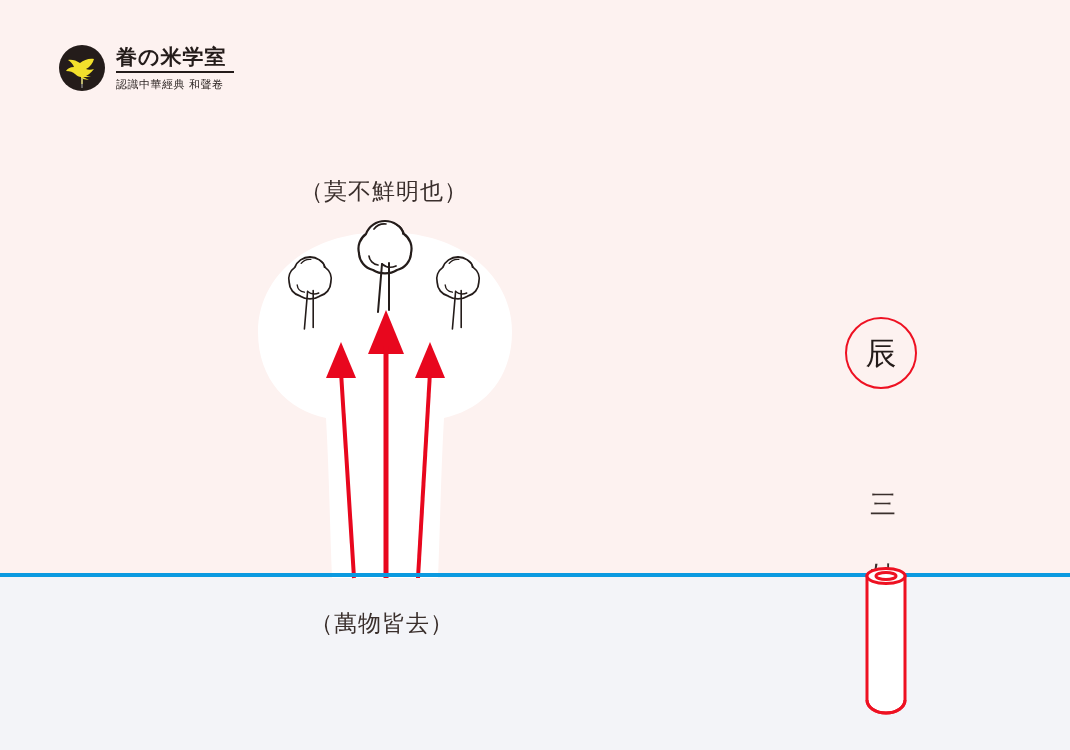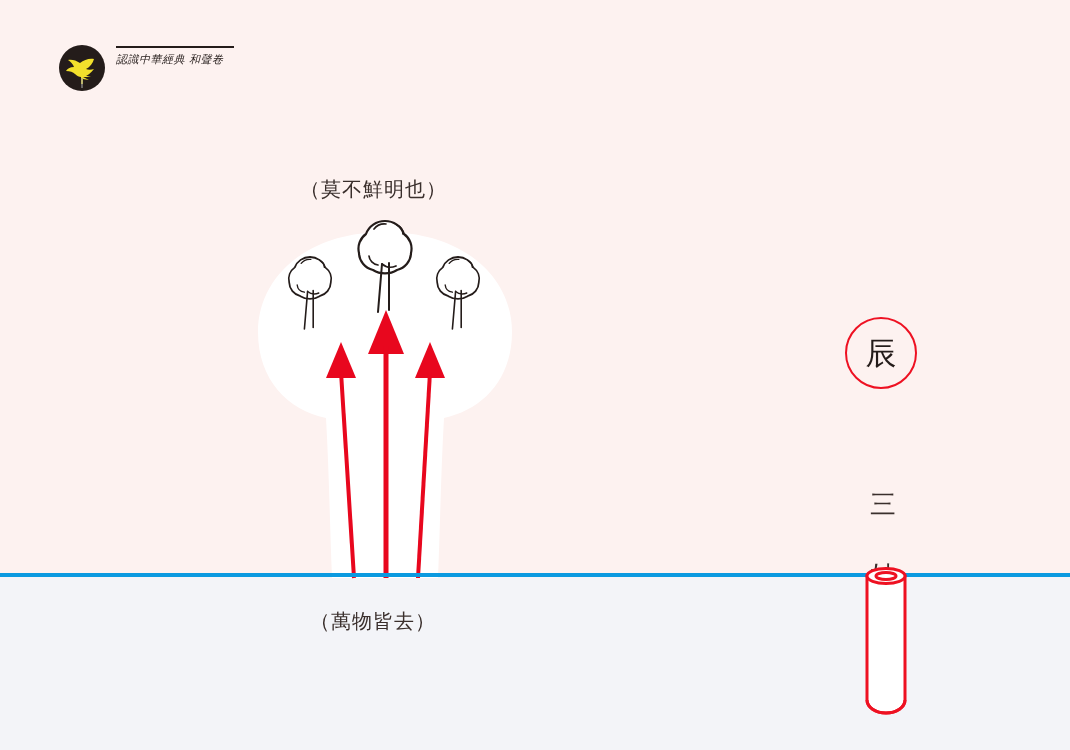--- a/index.html
+++ b/index.html
@@ -73,28 +73,27 @@
     background: #241c1a;
     margin-top: 2px;
   }
   .logo-sub {
     font-family: "DejaVu Serif", "Liberation Serif", serif;
     font-size: 11px;
     letter-spacing: 0.5px;
     color: #241c1a;
     margin-top: 4px;
     white-space: nowrap;
-    font-style: italic;
   }
 
   
   .caption {
     position: absolute;
     font-family: "DejaVu Sans", "Liberation Sans", sans-serif;
-    font-size: 20px;
+    font-size: 23px;
     color: #3a2f2c;
     letter-spacing: 1px;
     white-space: nowrap;
   }
   .caption-top {
     left: 300px;
     top: 176px;
   }
   .caption-bottom {
     left: 310px;
@@ -257,20 +256,21 @@
       <circle cx="24" cy="24" r="23" fill="#241c1a"></circle>
       <path fill="#f2e02c" d="M36,15 C31,14 26,16 22,19 C18,16 13,15 10,16 C13,18 15,20 16,23
            C12,23 9,25 8,27 C12,27 15,28 17,30 C19,32 21,33 23,33
            L23,40 L25,40 L25,33 C29,32 33,29 36,25
            C33,26 30,26 28,25 C32,23 35,19 36,15 Z"></path>
       <path fill="#f2e02c" d="M25,33 L31,36 L25,35 Z"></path>
       <path fill="#f2e02c" d="M25,31 L33,33 L25,33 Z"></path>
       <path stroke="#9a9a9a" stroke-width="1.2" fill="none" d="M24,34 L24,44"></path>
     </svg>
     <div class="logo-text">
+      <div class="logo-title">眷の米学室</div>
       <div class="logo-rule"></div>
       <div class="logo-sub">認識中華經典 和聲卷</div>
     </div>
   </div>
 
   <div class="caption caption-top">（莫不鮮明也）</div>
   <div class="caption caption-bottom">（萬物皆去）</div>
 
   <div class="branch-circle">
     <span class="branch-char">辰</span>

